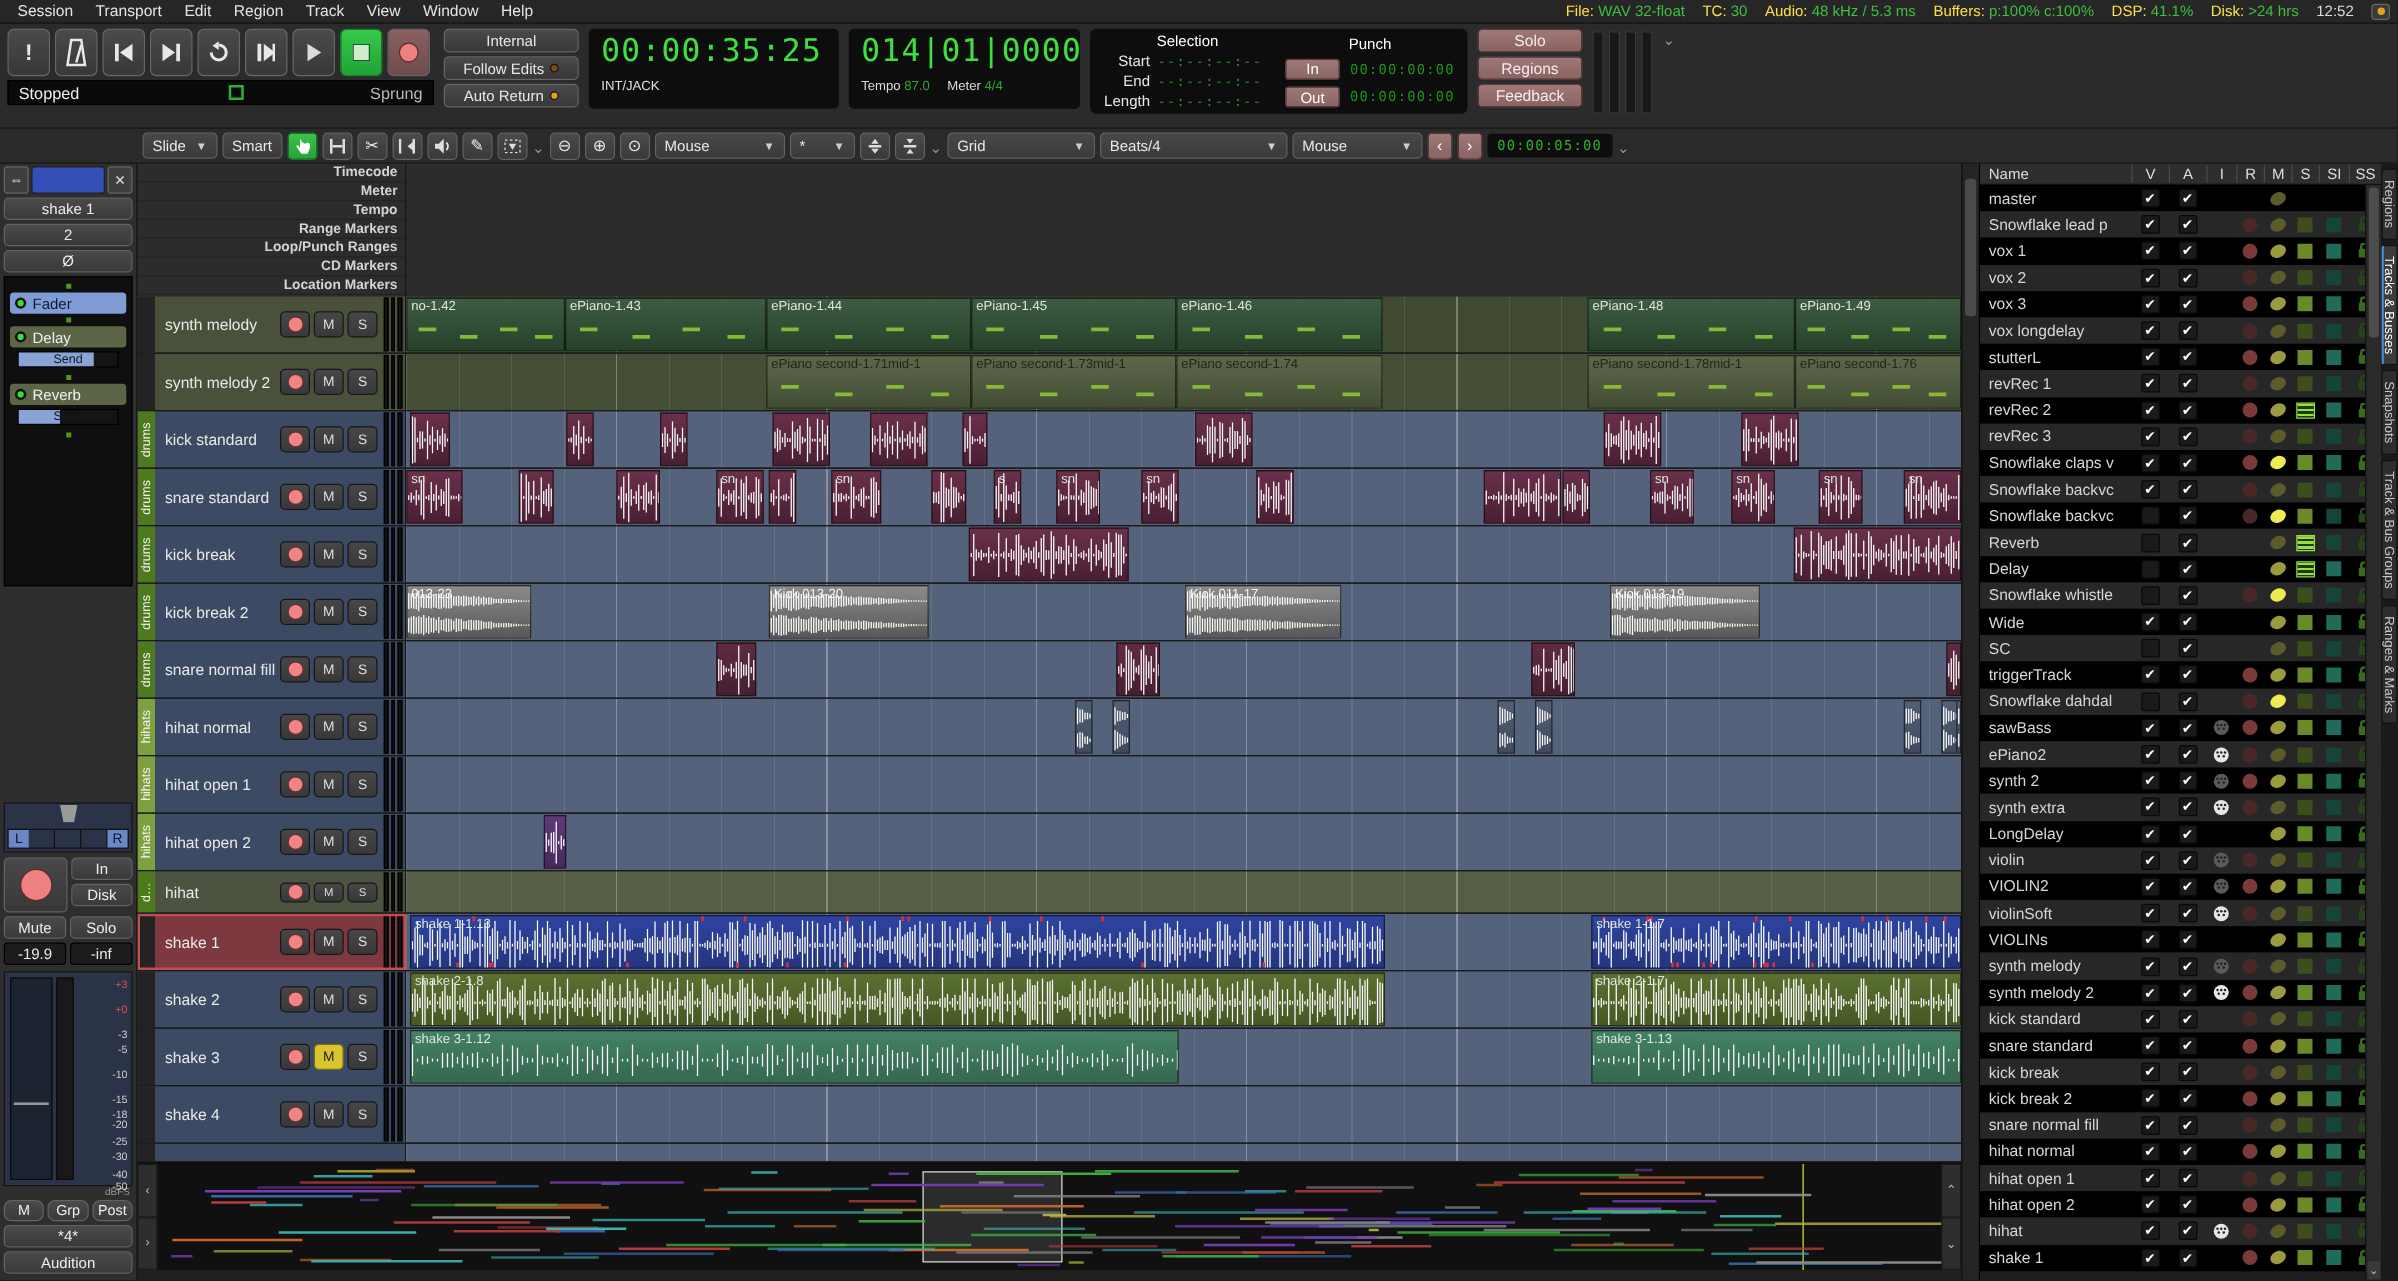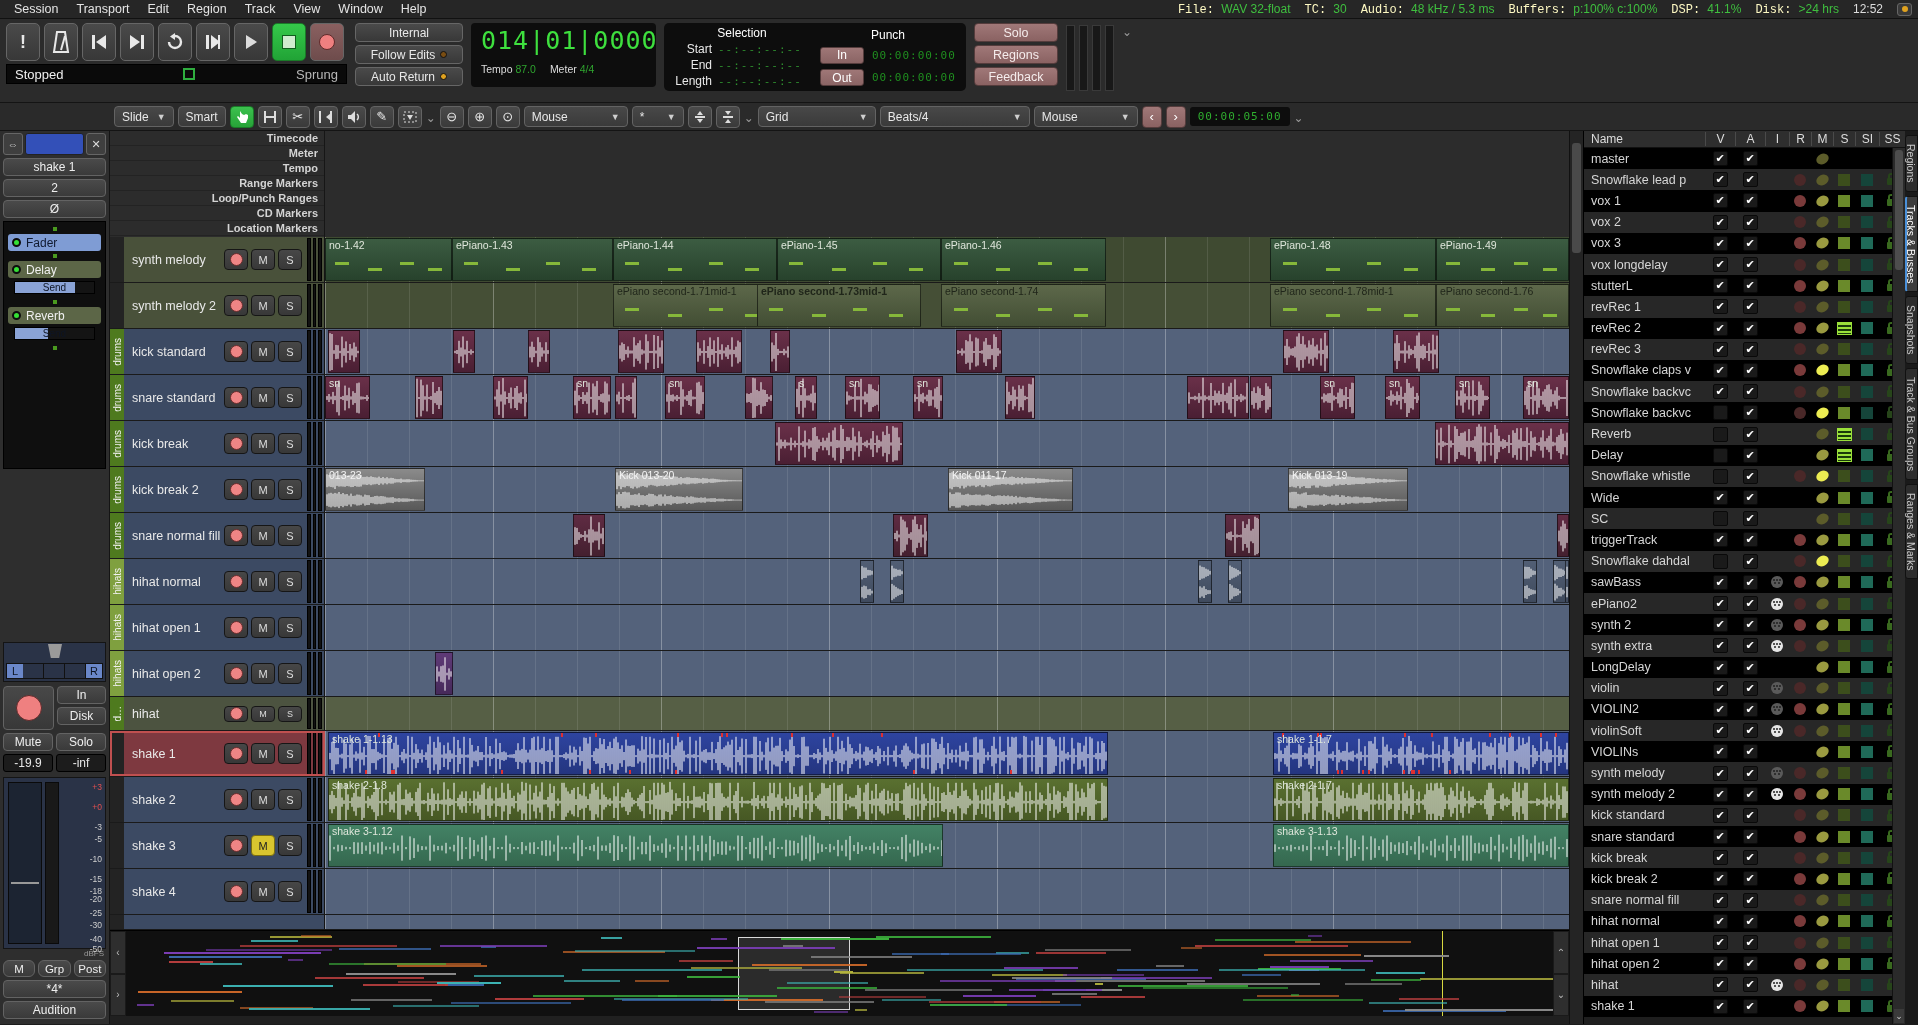--- a/index.html
+++ b/index.html
@@ -6,21 +6,21 @@
   html,body { width:1918px; height:1025px; overflow:hidden; background:#1c1c1c;
     font-family:"Liberation Sans", sans-serif; color:#ddd; font-size:13px; }
   .mono { font-family:"DejaVu Sans Mono", monospace; }
 
   
   #menubar { height:19px; background:#262626; display:flex; align-items:center;
     border-bottom:1px solid #111; padding:0 6px; }
   #menu-items { display:flex; gap:2px; }
   #menu-items span { padding:1px 8px; color:#e4e4e4; font-size:12.5px; cursor:default; }
   #statusbar { margin-left:auto; display:flex; align-items:center; gap:14px; font-size:12px; }
-  .stat .lb { color:#fef9c3;font-family:Liberation Mono, monospace; }
+  .stat .lb { color:#fde047; }
   .stat .vl { color:#3fbf3f; }
   #status-led { width:15px; height:13px; background:#3a3a3a; border:1px solid #666;
     border-radius:3px; display:flex; align-items:center; justify-content:center; }
   #status-led i { width:6px; height:6px; border-radius:50%; background:#e0a21f; }
 
   
   #transportbar { height:84px; background:#2b2b2b; border-bottom:1px solid #141414;
     display:flex; align-items:flex-start; padding:4px 6px 0 6px; gap:8px; }
   .tbtn { width:34px; height:38px; background:linear-gradient(#4a4a4a,#383838);
     border:1px solid #666; border-radius:5px; display:flex; align-items:center;
@@ -335,20 +335,24 @@
     <div class="mode-btn">
       <span>Follow Edits</span>
         <span class="mode-dot"></span>
       </div>
     <div class="mode-btn">
       <span>Auto Return</span>
         <span class="mode-dot on"></span>
       </div>
   </div>
 
+  <div class="clockpanel" style="width:200px">
+    <div id="primary-clock-val" class="mono">00:00:35:25</div>
+    <div class="clock-sub">INT/JACK</div>
+  </div>
 
   <div class="clockpanel" style="width:185px">
     <div id="secondary-clock-val" class="mono">014|01|0000</div>
     <div class="clock-sub2">
       <span><span>Tempo</span>
         <span class="vl">87.0</span></span>
       <span><span>Meter</span>
         <span class="vl">4/4</span></span>
     </div>
   </div>
@@ -670,21 +674,21 @@
               </div>
               <div class="lane" style="background: rgb(69, 79, 54);">
                 <div class="grid"></div>
                 <div class="region r-midi2" style="left: 288px; width: 164px;">
                   <div class="note-dash" style="left: 11.48px; top: 23.1px;"></div>
                   <div class="note-dash" style="left: 54.12px; top: 29.1px;"></div>
                   <div class="note-dash" style="left: 95.12px; top: 23.1px;"></div>
                   <div class="note-dash" style="left: 131.2px; top: 29.1px;"></div>
                   <div class="rlabel">ePiano second-1.71mid-1</div>
                 </div>
-                <div class="region r-midi2" style="left: 432px; width: 164px; font-weight: bold;">
+                <div class="region r-midi2" style="left: 452px; width: 164px;">
                   <div class="note-dash" style="left: 11.48px; top: 23.1px;"></div>
                   <div class="note-dash" style="left: 54.12px; top: 29.1px;"></div>
                   <div class="note-dash" style="left: 95.12px; top: 23.1px;"></div>
                   <div class="note-dash" style="left: 131.2px; top: 29.1px;"></div>
                   <div class="rlabel">ePiano second-1.73mid-1</div>
                 </div>
                 <div class="region r-midi2" style="left: 616px; width: 165px;">
                   <div class="note-dash" style="left: 11.55px; top: 23.1px;"></div>
                   <div class="note-dash" style="left: 54.45px; top: 29.1px;"></div>
                   <div class="note-dash" style="left: 95.7px; top: 23.1px;"></div>

